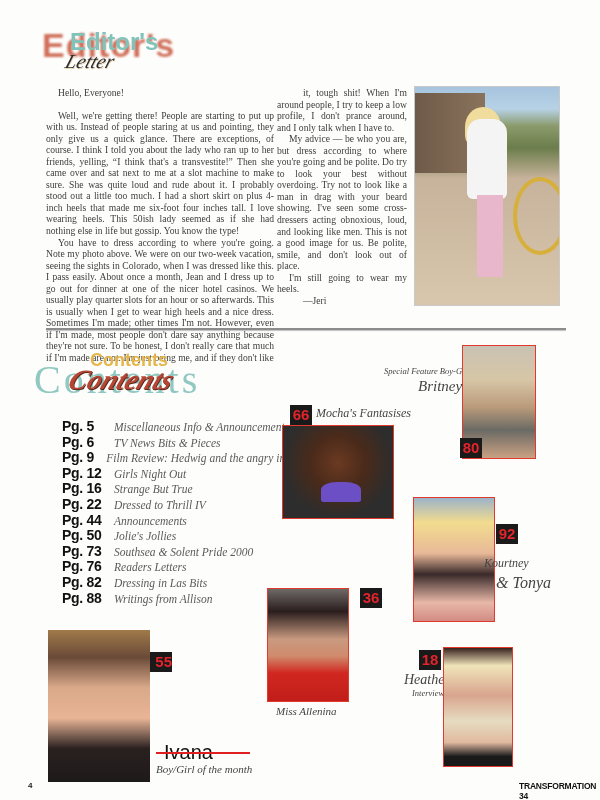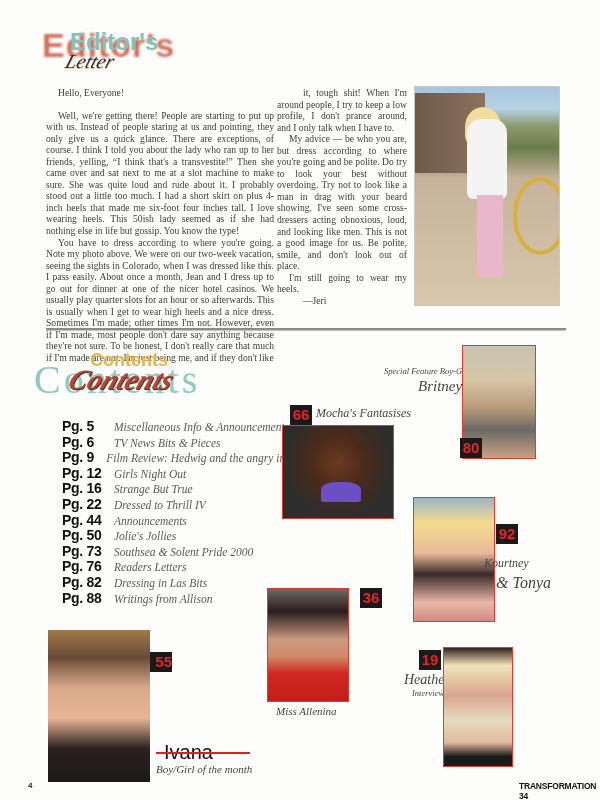--- a/index.html
+++ b/index.html
@@ -257,21 +257,21 @@
 
 <div class="abs redframe kt-img"></div>
 <div class="abs numbox kt-num">92</div>
 <div class="abs cap-script kt-cap1">Kourtney</div>
 <div class="abs cap-script kt-cap2">&amp; Tonya</div>
 
 <div class="abs redframe al-img"></div>
 <div class="abs numbox al-num">36</div>
 <div class="abs cap-script al-cap">Miss Allenina</div>
 
-<div class="abs numbox he-num">19</div>
+<div class="abs numbox he-num">18</div>
 <div class="abs cap-script he-cap1">Heather</div>
 <div class="abs cap-script he-cap2">Interview</div>
 <div class="abs redframe he-img"></div>
 
 <div class="abs iv-img"></div>
 <div class="abs numbox iv-num">55</div>
 <div class="abs iv-name">Ivana</div>
 <div class="abs iv-scribble"></div>
 <div class="abs cap-script iv-cap">Boy/Girl of the month</div>
 

